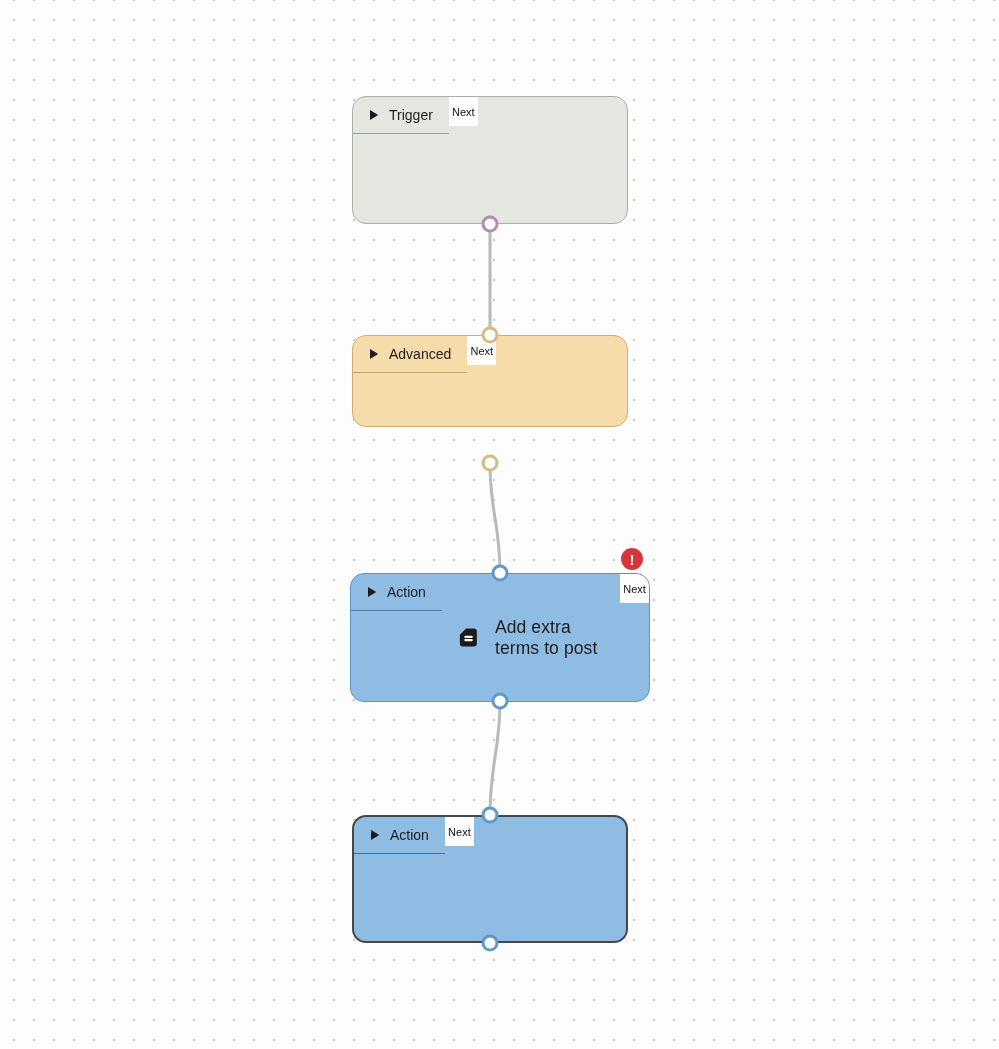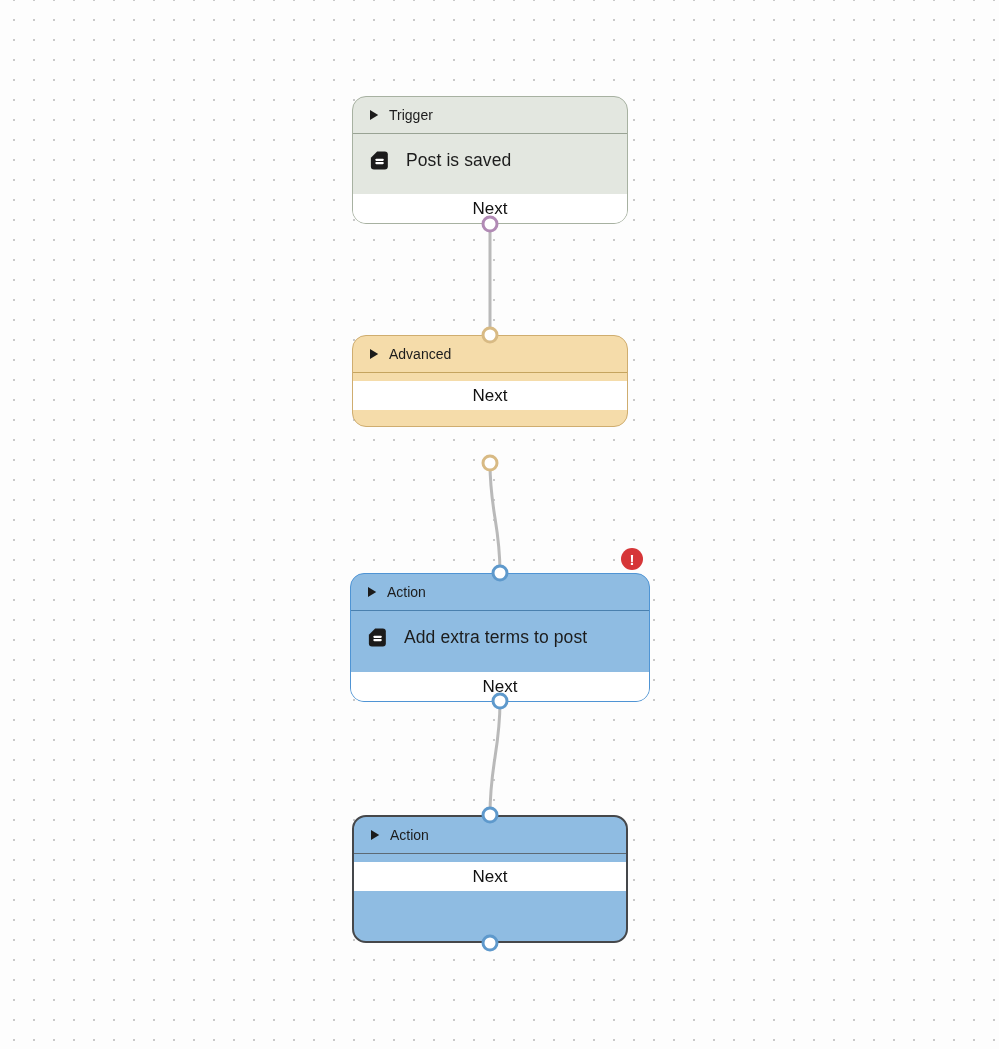--- a/index.html
+++ b/index.html
@@ -23,21 +23,21 @@
     z-index: 1;
   }
   .connector-layer path {
     stroke: #b9b9b9; stroke-width: 3; fill: none; stroke-linecap: round;
   }
   .node {
     position: absolute;
     box-sizing: border-box;
     border: 1.5px solid;
     border-radius: 14px;
-    display: flex; flex-direction: column;
+    display: flex; flex-direction: row;
     overflow: hidden;
     z-index: 2;
     color: #1c1c1c;
   }
   .node__header {
     height: 36px; flex: 0 0 36px;
     display: flex; align-items: center;
     gap: 10px; padding: 0 16px;
     font-size: 14px;
     border-bottom: 1px solid transparent;
@@ -49,21 +49,21 @@
     gap: 15px; padding: 0 15px;
     font-size: 17.5px;
     letter-spacing: 0.1px;
     cursor: pointer;
   }
   .node__body svg { flex: 0 0 auto; display: block; }
   .node__footer {
     flex: 0 0 29px; height: 29px;
     background: #ffffff;
     display: flex; align-items: center; justify-content: center;
-    font-size: 17px; color: #111; margin-top: 8px;
+    font-size: 11px; color: #111;
   }
   
   .node--trigger  { left: 352px; top: 96px;  width: 276px; height: 128px; background: #e3e7e0; border-color: #a7b1a1; }
   .node--trigger  .node__header { border-bottom-color: #99a394; }
   .node--advanced { left: 352px; top: 335px; width: 276px; height: 92px; background: #f5dcaa; border-color: #cfad6f; }
   .node--advanced .node__header { border-bottom-color: #c5a45f; }
   .node--action1  { left: 350px; top: 573px; width: 300px; height: 129px; background: #8fbce2; border-color: #4f94d4; }
   .node--action1  .node__header { border-bottom-color: #4a80ae; }
   .node--action2  { left: 352px; top: 815px; width: 276px; height: 128px; background: #8fbce2; border-color: #45474a; border-width: 2px; }
   .node--action2  .node__header { border-bottom-color: #5d6a74; }
@@ -107,28 +107,20 @@
     <path d="M 490 463 C 490 512 500 524 500 573"></path>
     <path d="M 500 701 C 500 750 490 764 490 815"></path>
   </svg>
 
   <div class="node node--trigger">
     <div class="node__header">
       <svg class="arrow-icon" width="10" height="12" viewBox="0 0 10 12">
           <path d="M1 1 L9.2 6 L1 11 Z" fill="#1b1b1b"></path>
         </svg>
       <span>Trigger</span>
-    </div>
-    <div class="node__body">
-      <svg width="23" height="23" viewBox="0 0 24 24">
-        <path d="M9.5 2.5 H17.5 a3.2 3.2 0 0 1 3.2 3.2 V18.3 a3.2 3.2 0 0 1 -3.2 3.2 H6.2 a3.2 3.2 0 0 1 -3.2 -3.2 V9 Z" fill="#1b1b1b"></path>
-        <rect x="7.6" y="10.1" width="8.9" height="2.3" rx="1.1" fill="#ffffff"></rect>
-        <rect x="7.6" y="13.5" width="8.9" height="2.3" rx="1.1" fill="#ffffff"></rect>
-      </svg>
-      <span>Post is saved</span>
     </div>
     <div class="node__footer">
       <span>Next</span>
     </div>
   </div>
 
   <div class="node node--advanced">
     <div class="node__header">
       <svg class="arrow-icon" width="10" height="12" viewBox="0 0 10 12">
           <path d="M1 1 L9.2 6 L1 11 Z" fill="#1b1b1b"></path>

